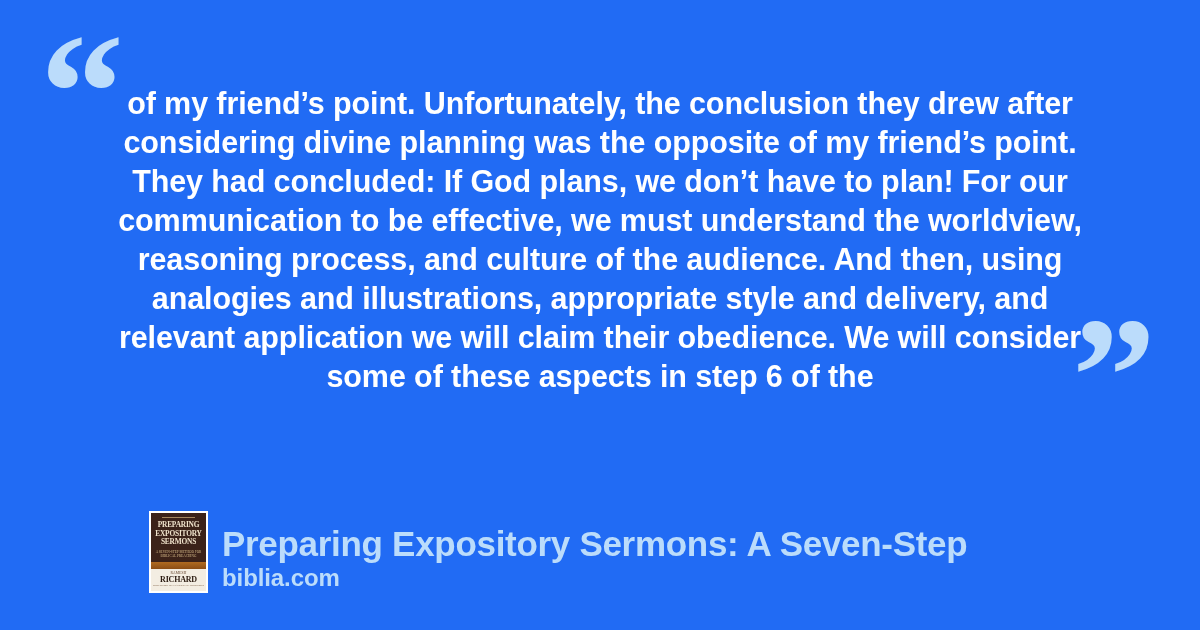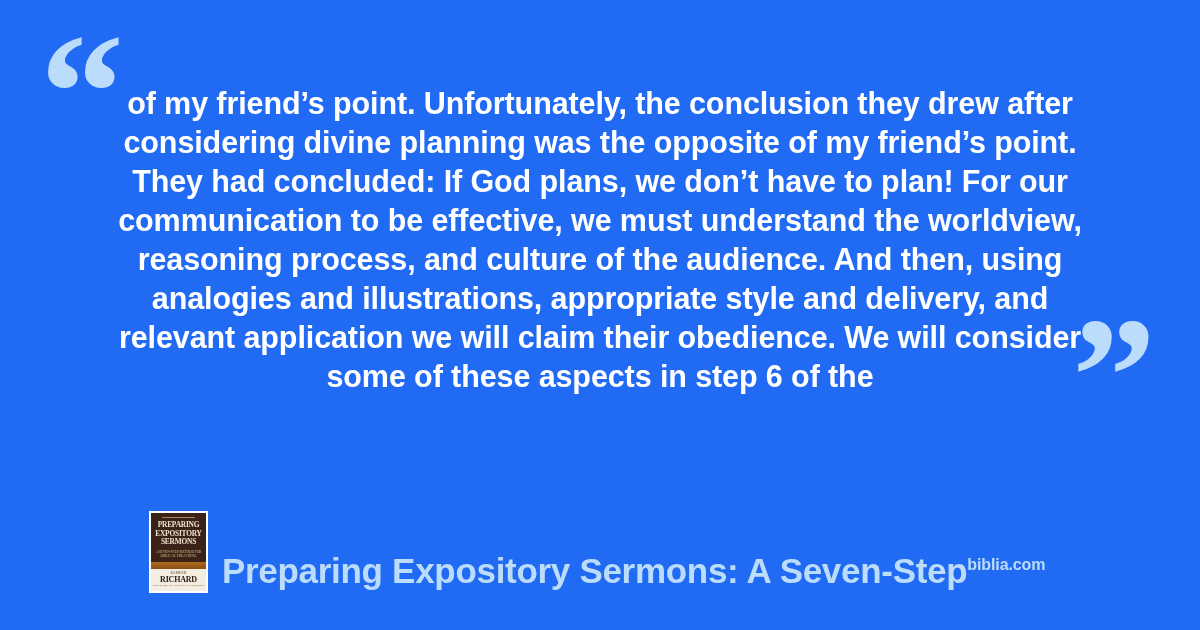--- a/index.html
+++ b/index.html
@@ -158,40 +158,40 @@
     text-transform: uppercase;
   }
   .cover-foot {
     flex: 1 1 auto;
     width: 100%;
     background: #3B2219;
   }
 
   .footer-text {
     display: flex;
-    flex-direction: row;
+    flex-direction: column;
     justify-content: flex-end;
     padding-bottom: 2px;
   }
   .book-title {
     margin: 0;
     color: #BBDCFB;
     font-family: "Liberation Sans", sans-serif;
     font-weight: 700;
     font-size: 35px;
     line-height: 40px;
     letter-spacing: -0.3px;
     white-space: nowrap;
   }
   .site-name {
     margin: 0;
     color: #BBDCFB;
     font-family: "Liberation Sans", sans-serif;
     font-weight: 700;
-    font-size: 16px;
+    font-size: 24px;
     line-height: 27px;
     letter-spacing: -0.1px;
   }
 </style>
 </head>
 <body>
 
 <div class="quote-card">
 
   <span class="quote-mark quote-mark-open">“</span>

